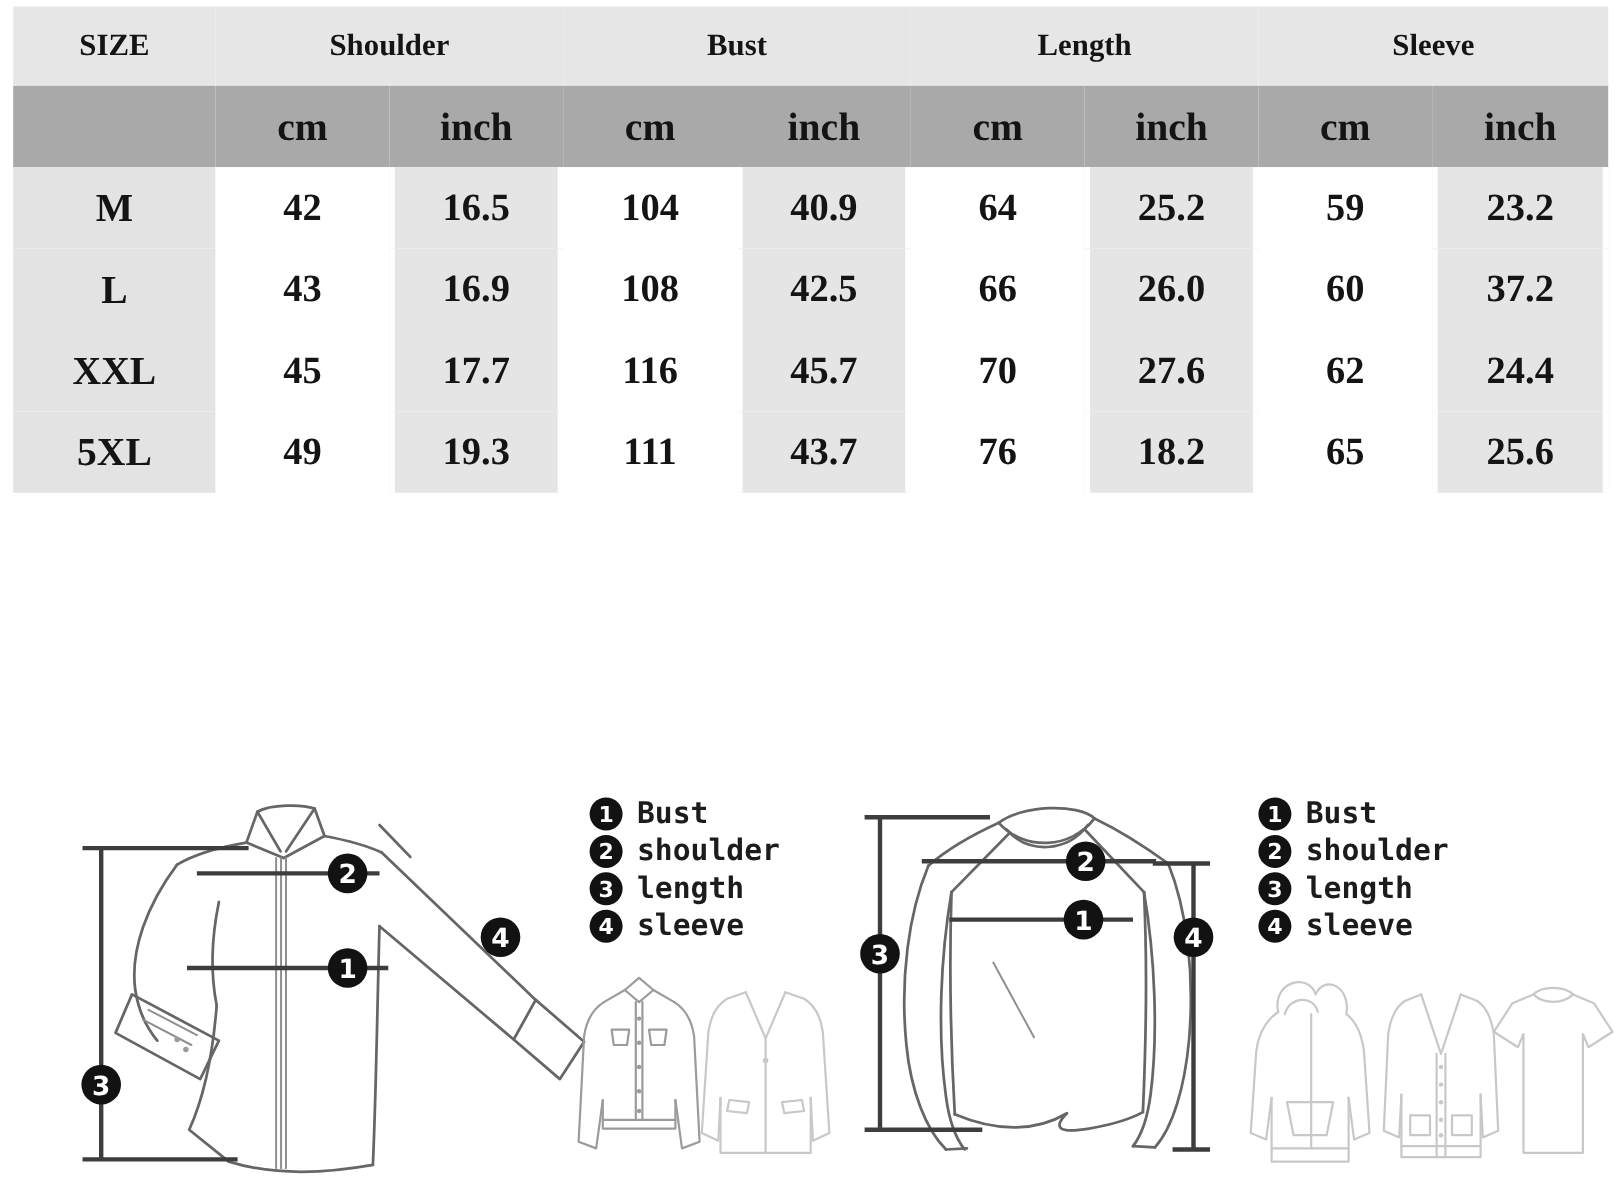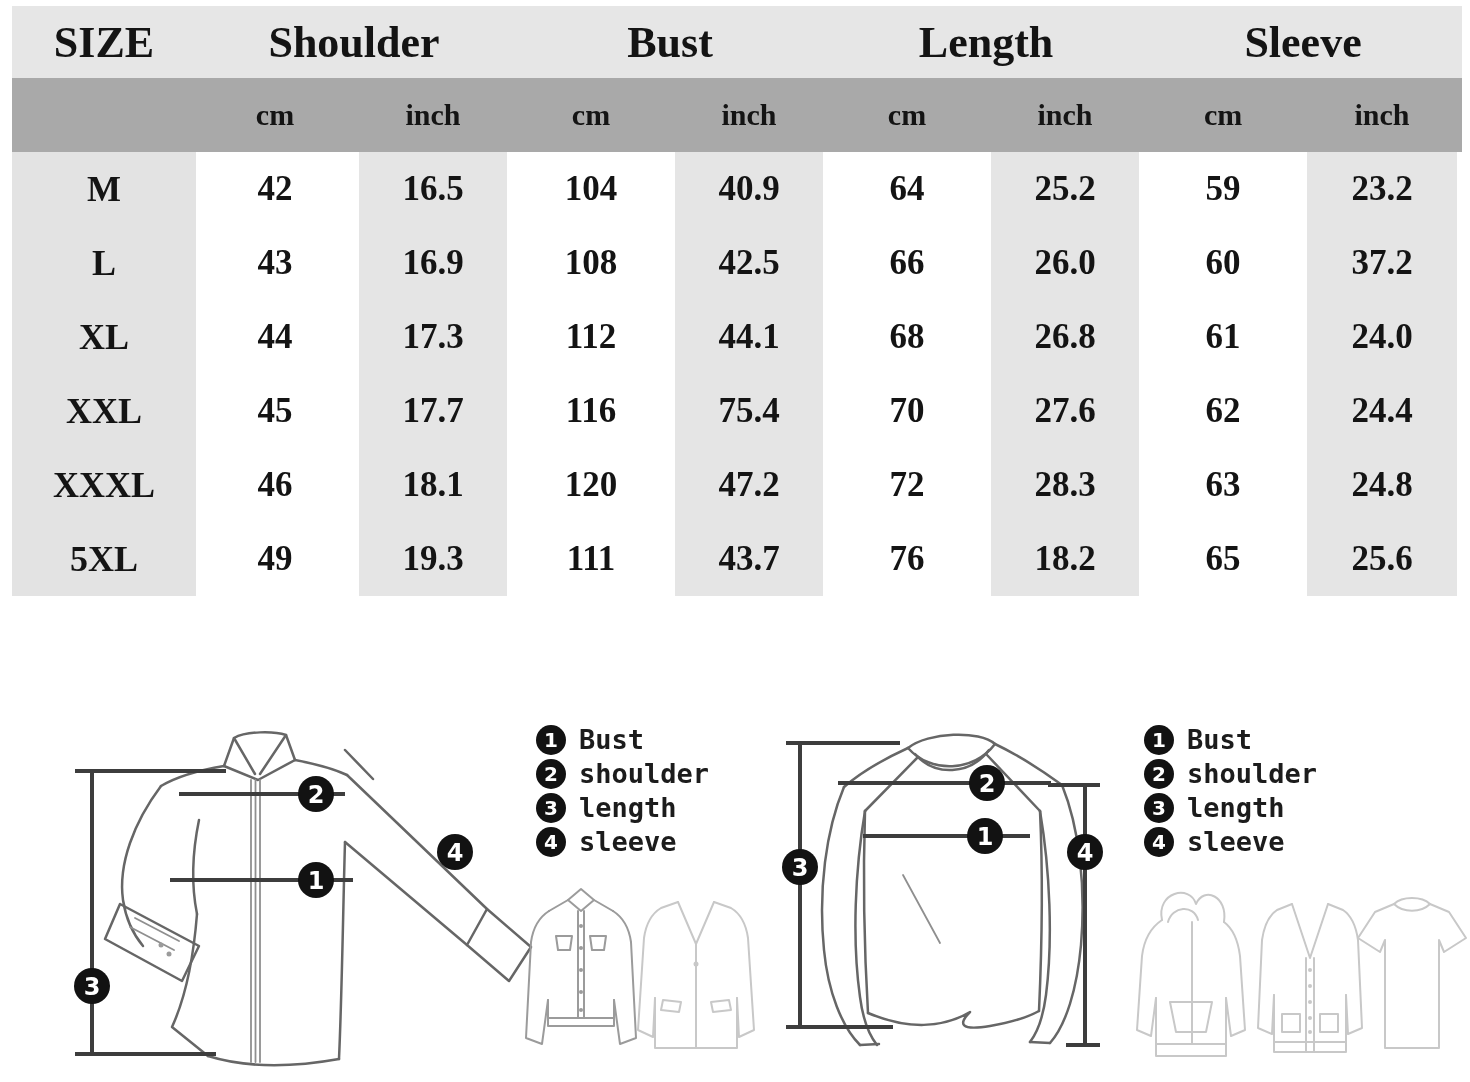--- a/index.html
+++ b/index.html
@@ -4,22 +4,22 @@
 <style>
   html,body{margin:0;padding:0;background:#fff;}
   #stage{position:relative;width:1470px;height:1082px;background:#ffffff;overflow:hidden;
          font-family:"Liberation Serif",serif;}
 
   
   table.size-table{position:absolute;left:12px;top:6px;width:1450px;
     border-collapse:separate;border-spacing:0;table-layout:fixed;
     font-family:"Liberation Serif",serif;font-weight:bold;color:#141414;text-align:center;}
   .size-table th,.size-table td{padding:0;vertical-align:middle;overflow:hidden;}
-  .row-groups th{background:#e6e6e6;font-size:44px;height:72px;}
-  .row-units th{background:#a9a9a9;font-size:30px;height:74px;}
+  .row-groups th{background:#e6e6e6;font-size:28px;height:72px;}
+  .row-units th{background:#a9a9a9;font-size:36px;height:74px;}
   .size-table td{font-size:35px;height:74px;background:#ffffff;}
   td.size-col{background:#e3e3e3;font-size:36px;}
   td.stripe{background:#e5e5e5;border-left:5px solid #ffffff;border-right:5px solid #ffffff;}
 
   
   .legend{position:absolute;display:flex;flex-direction:column;gap:3px;}
   .legend-item{display:flex;align-items:center;gap:13px;height:31px;}
   .legend-badge{width:30px;height:30px;border-radius:50%;background:#121212;color:#ffffff;
      font-family:"DejaVu Sans",sans-serif;font-weight:bold;font-size:20px;line-height:30px;
      text-align:center;flex:0 0 30px;}
@@ -91,51 +91,29 @@
       <td>43</td>
       <td class="stripe">16.9</td>
       <td>108</td>
       <td class="stripe">42.5</td>
       <td>66</td>
       <td class="stripe">26.0</td>
       <td>60</td>
       <td class="stripe">37.2</td>
     </tr>
     <tr>
-      <td class="size-col">XL</td>
-      <td>44</td>
-      <td class="stripe">17.3</td>
-      <td>112</td>
-      <td class="stripe">44.1</td>
-      <td>68</td>
-      <td class="stripe">26.8</td>
-      <td>61</td>
-      <td class="stripe">24.0</td>
-    </tr>
-    <tr>
       <td class="size-col">XXL</td>
       <td>45</td>
       <td class="stripe">17.7</td>
       <td>116</td>
-      <td class="stripe">75.4</td>
+      <td class="stripe">45.7</td>
       <td>70</td>
       <td class="stripe">27.6</td>
       <td>62</td>
       <td class="stripe">24.4</td>
-    </tr>
-    <tr>
-      <td class="size-col">XXXL</td>
-      <td>46</td>
-      <td class="stripe">18.1</td>
-      <td>120</td>
-      <td class="stripe">47.2</td>
-      <td>72</td>
-      <td class="stripe">28.3</td>
-      <td>63</td>
-      <td class="stripe">24.8</td>
     </tr>
     <tr>
       <td class="size-col">5XL</td>
       <td>49</td>
       <td class="stripe">19.3</td>
       <td>111</td>
       <td class="stripe">43.7</td>
       <td>76</td>
       <td class="stripe">18.2</td>
       <td>65</td>

